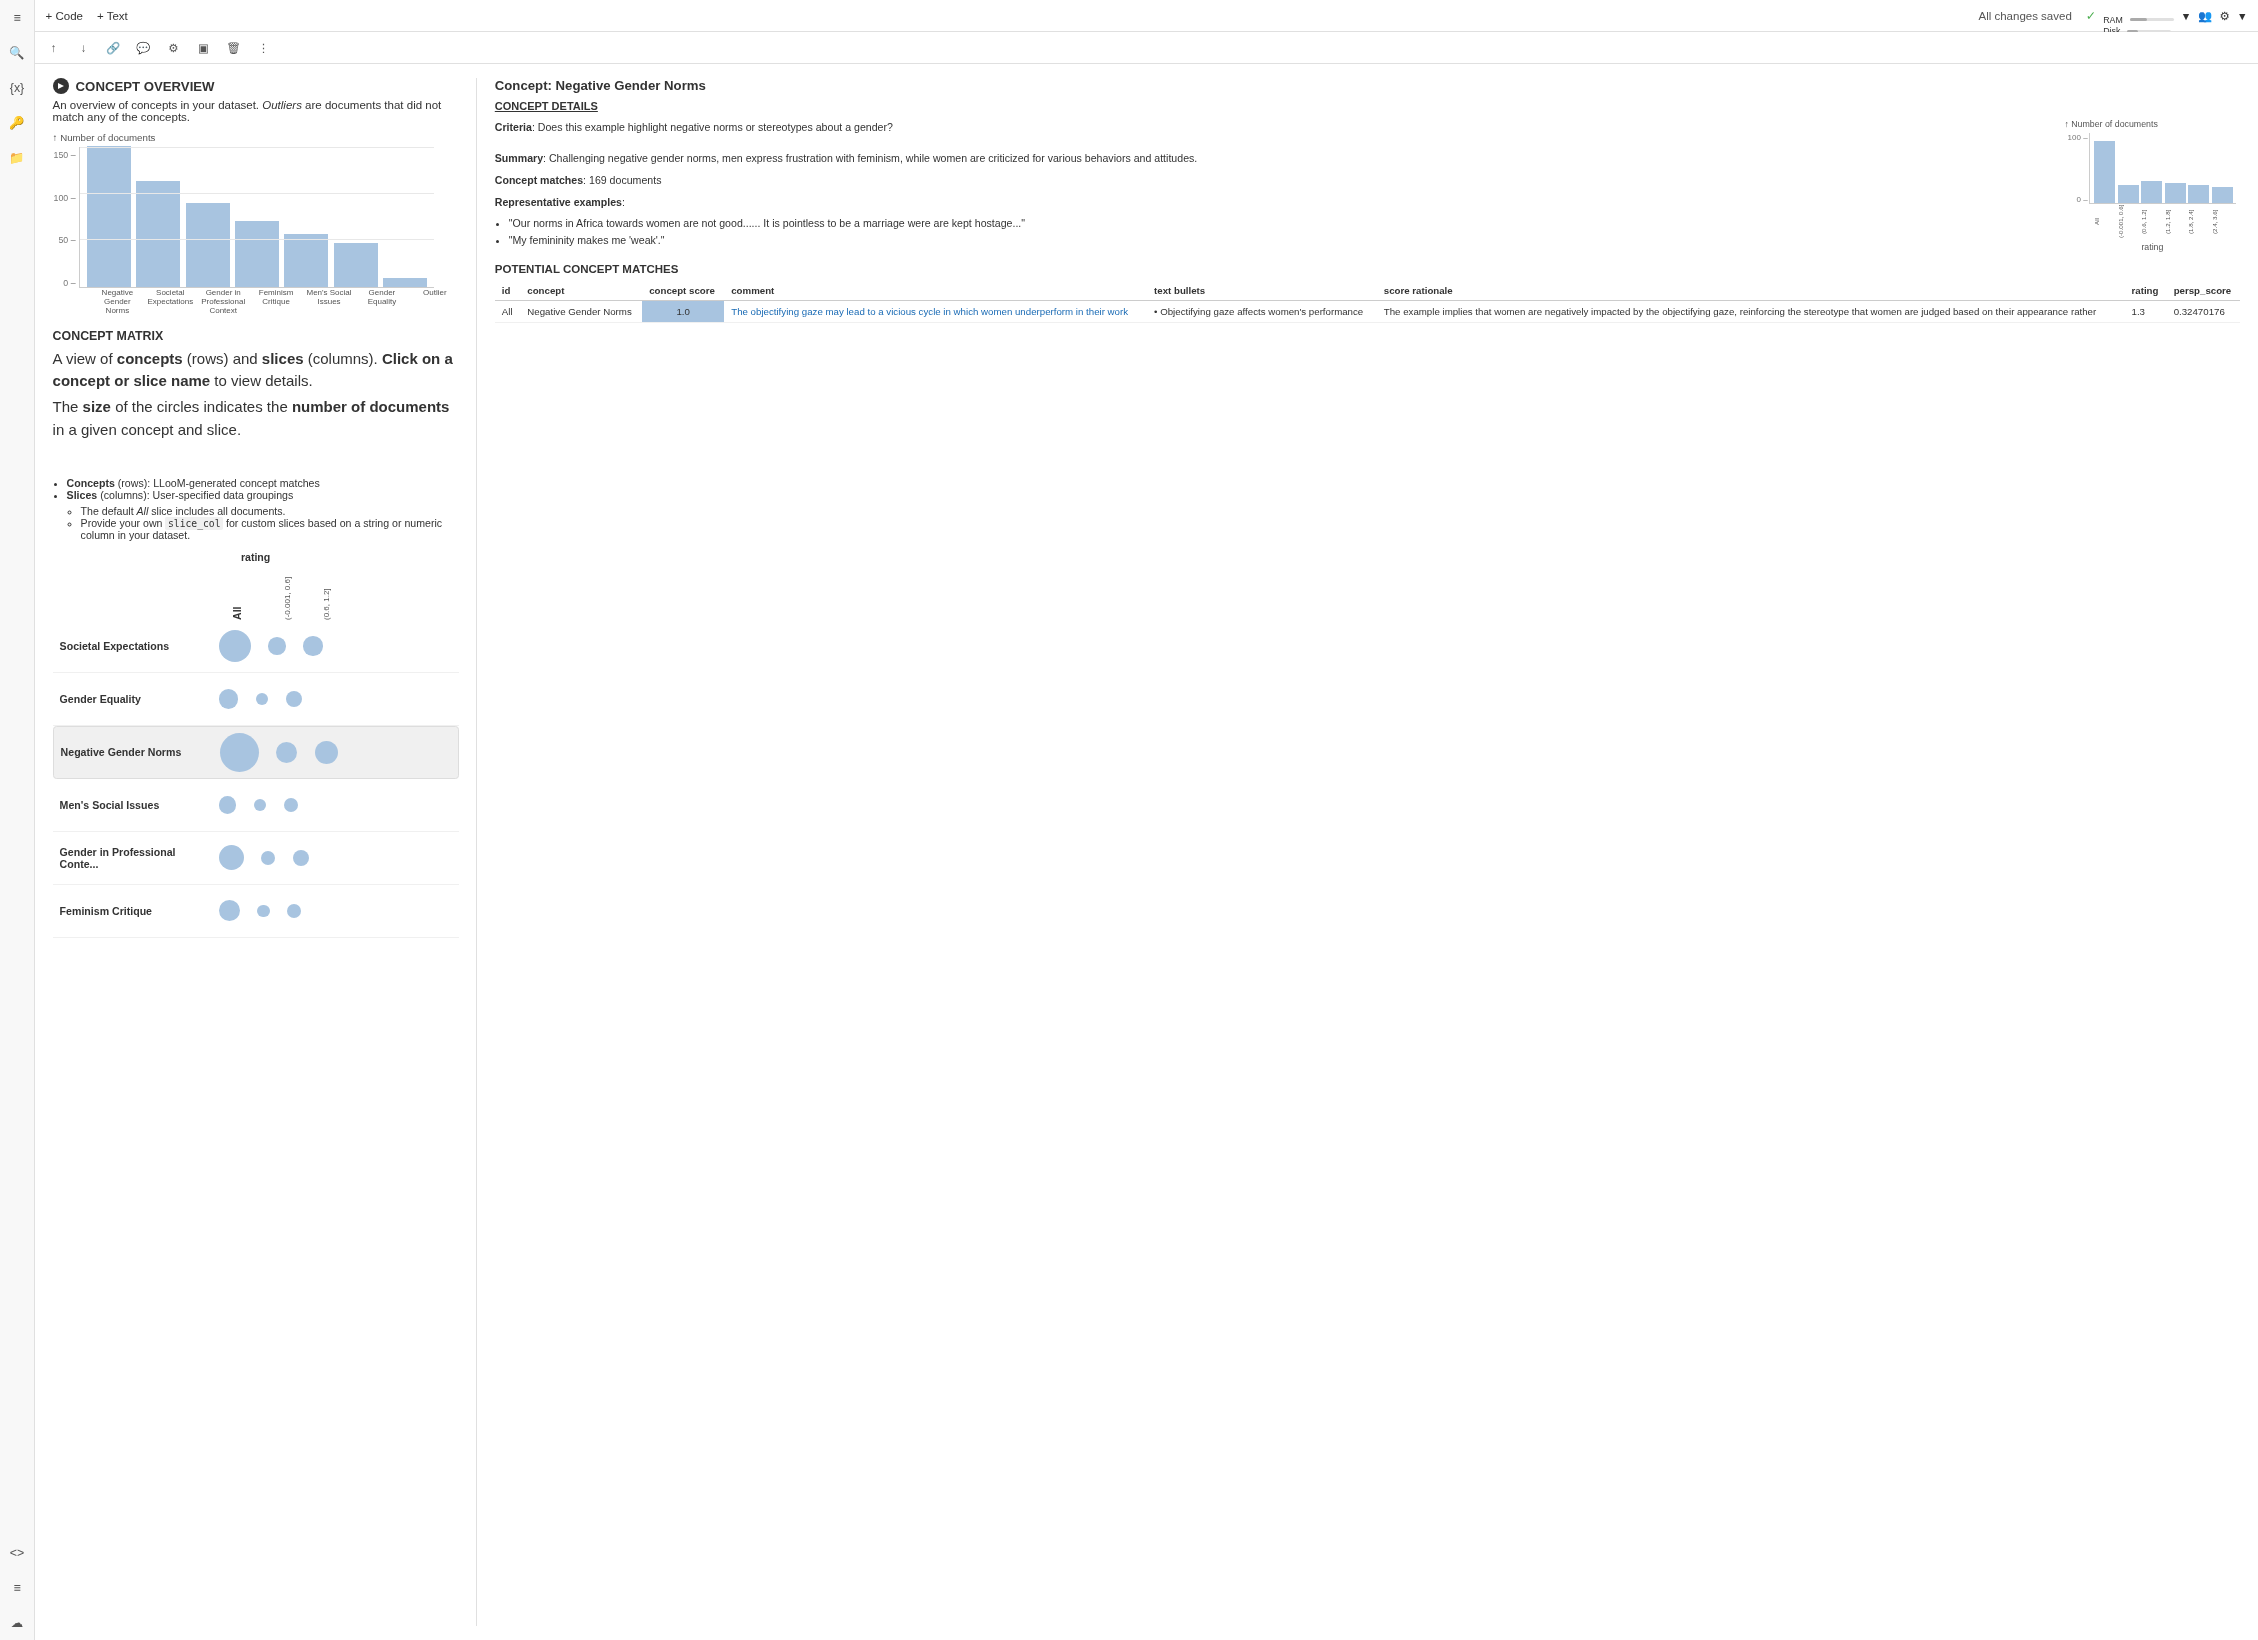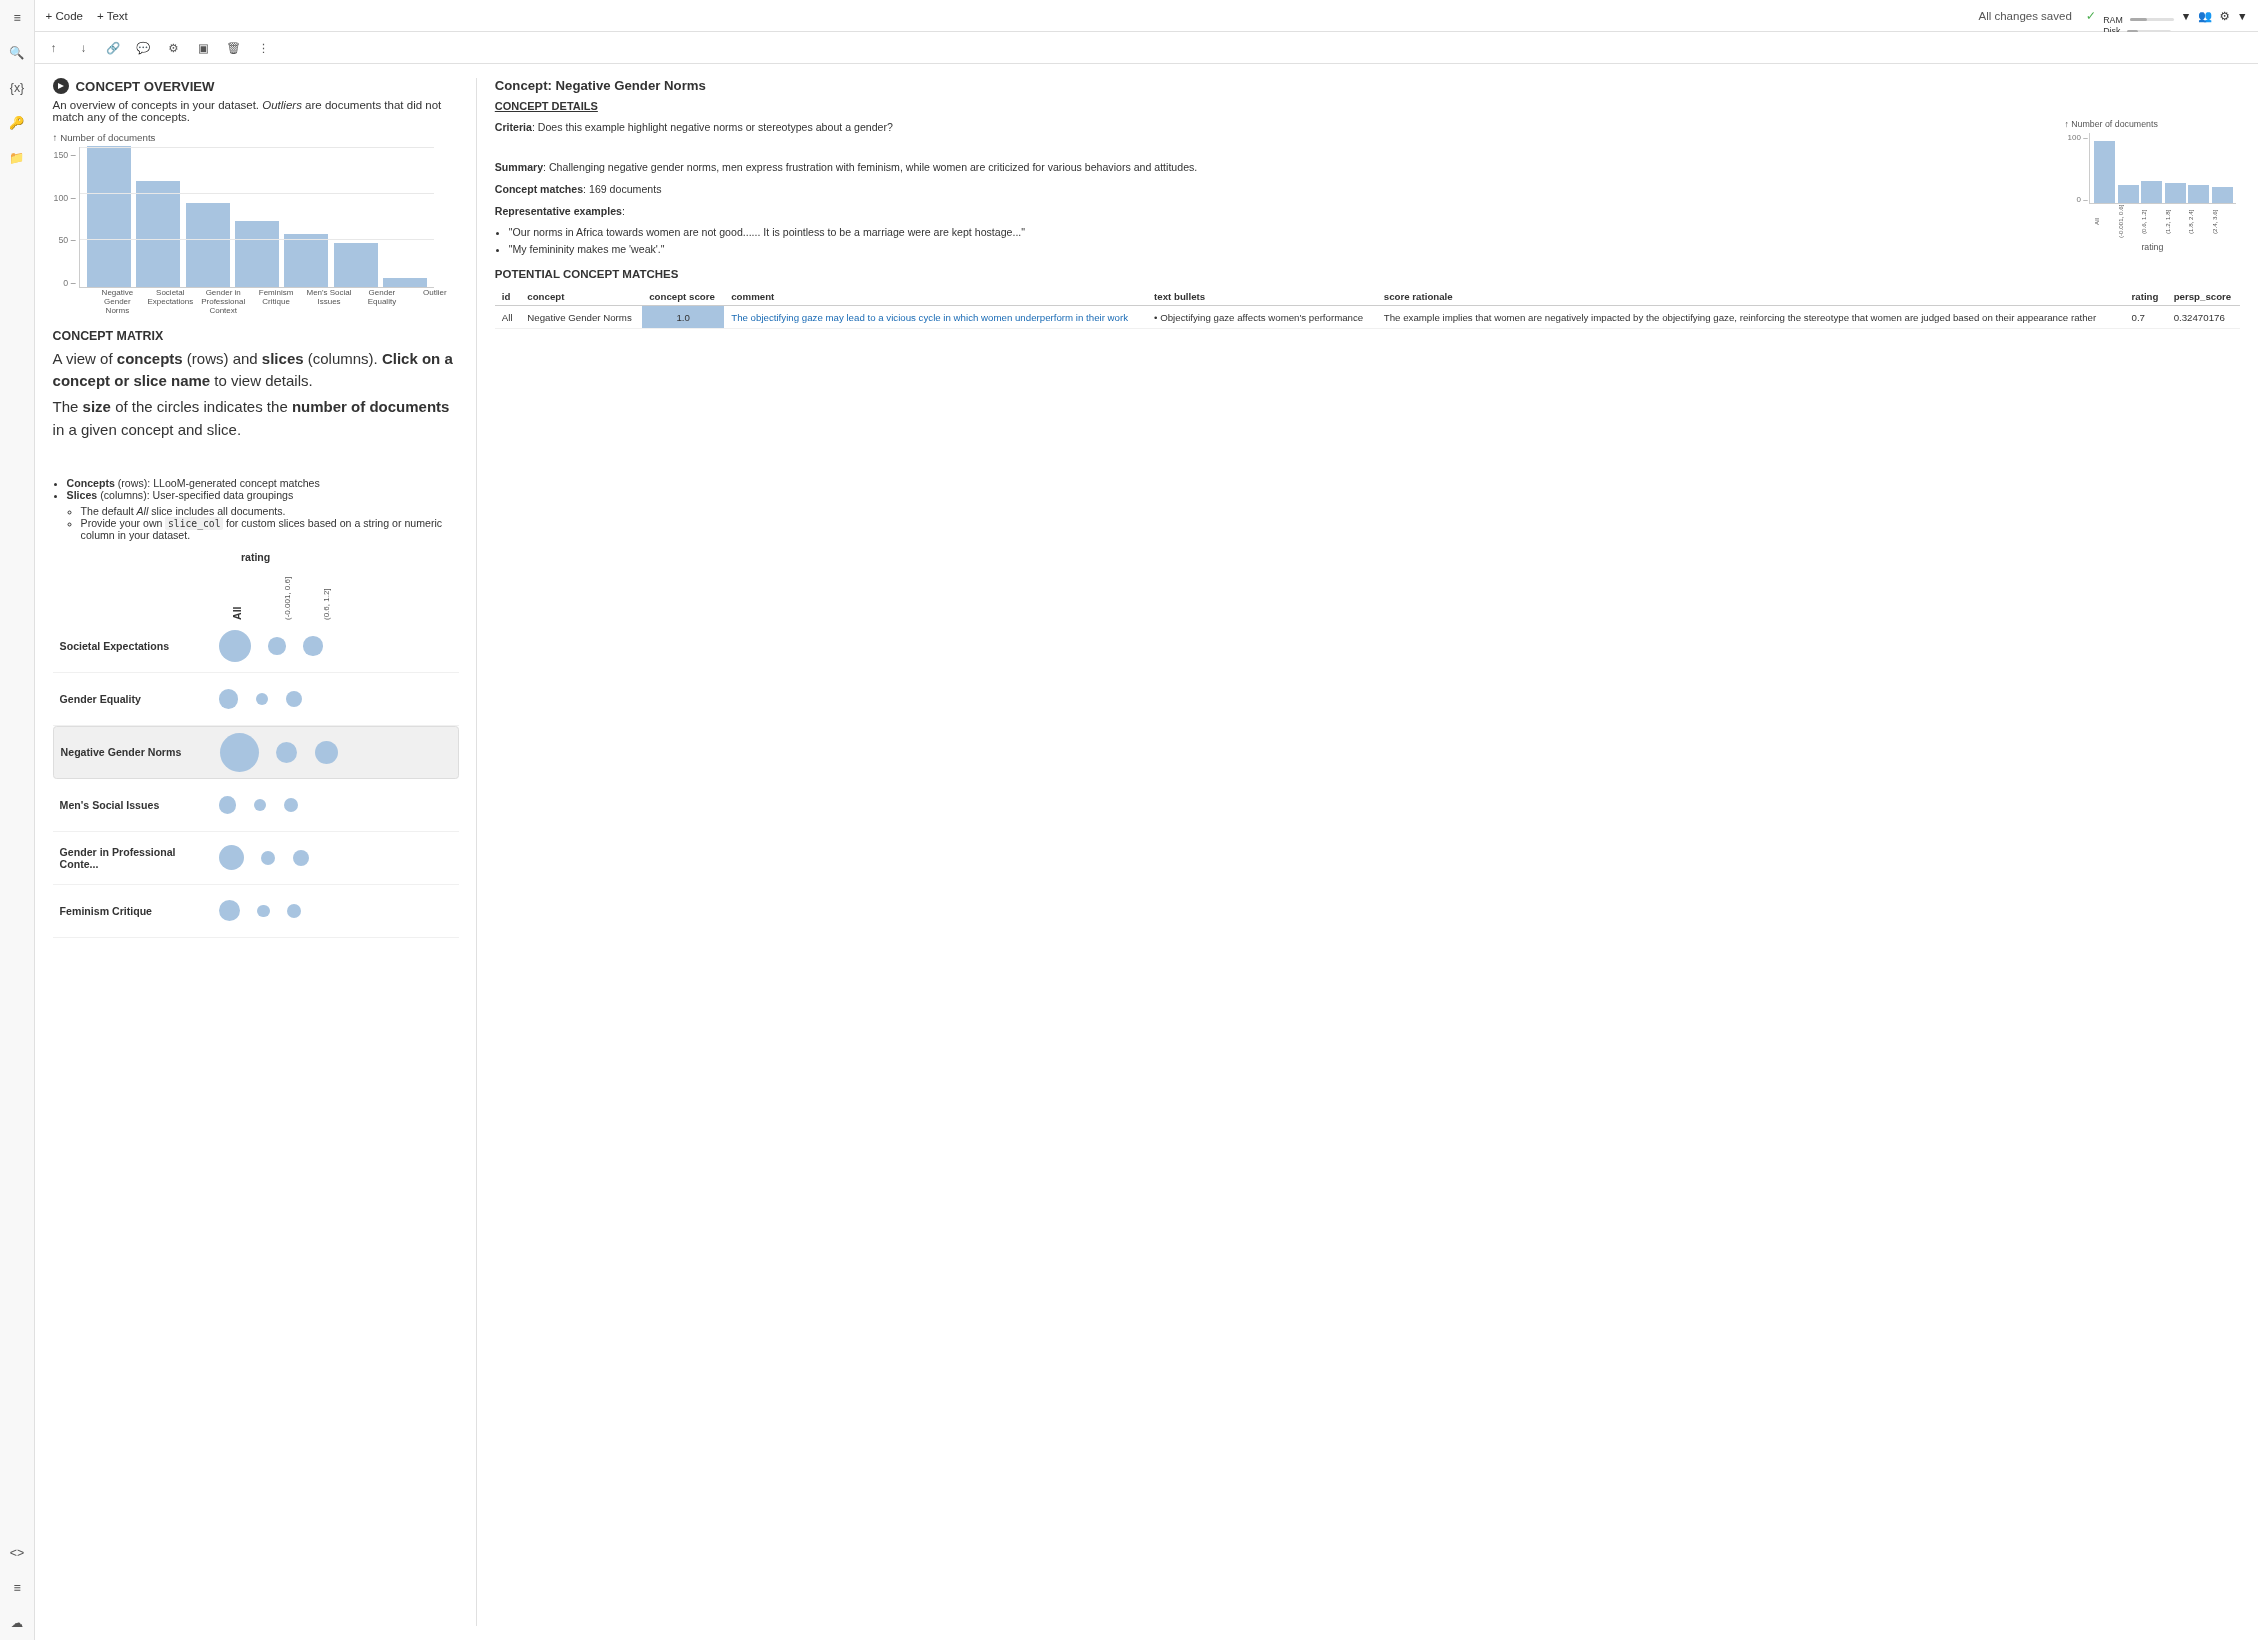--- a/index.html
+++ b/index.html
@@ -504,21 +504,21 @@
     </div>
 
     <div class="right-panel">
 
       <div class="concept-detail-title">Concept: Negative Gender Norms</div>
 
       <div class="concept-details-label">CONCEPT DETAILS</div>
 
       <div class="detail-section">
         <div class="detail-text">
-          <p style="margin-bottom:23px;">
+          <p style="margin-bottom:14px;">
             <strong>Criteria</strong><span>: </span>
             <span>Does this example highlight negative norms or stereotypes about a gender?</span>
           </p>
           <p style="margin-bottom:5.3px;">
             <strong>Summary</strong><span>: </span>
             <span>Challenging negative gender norms, men express frustration with feminism, while women are criticized for various behaviors and attitudes.</span>
           </p>
           <p style="margin-bottom:5.3px;">
             <strong>Concept matches</strong><span>: </span>
             <span>169 documents</span>
@@ -581,21 +581,21 @@
         <tbody>
           <tr>
             <td>All</td>
             <td>Negative Gender Norms</td>
             <td class="score-cell">1.0</td>
             <td class="comment-cell">The objectifying gaze may lead to a vicious cycle in which women underperform in their work</td>
             <td>
               <span class="bullet-item">Objectifying gaze affects women's performance</span>
             </td>
             <td>The example implies that women are negatively impacted by the objectifying gaze, reinforcing the stereotype that women are judged based on their appearance rather</td>
-            <td>0.7</td>
+            <td>1.3</td>
             <td>0.32470176</td>
           </tr>
         </tbody>
       </table>
 
     </div>
   </div>
 </div>
 
 

